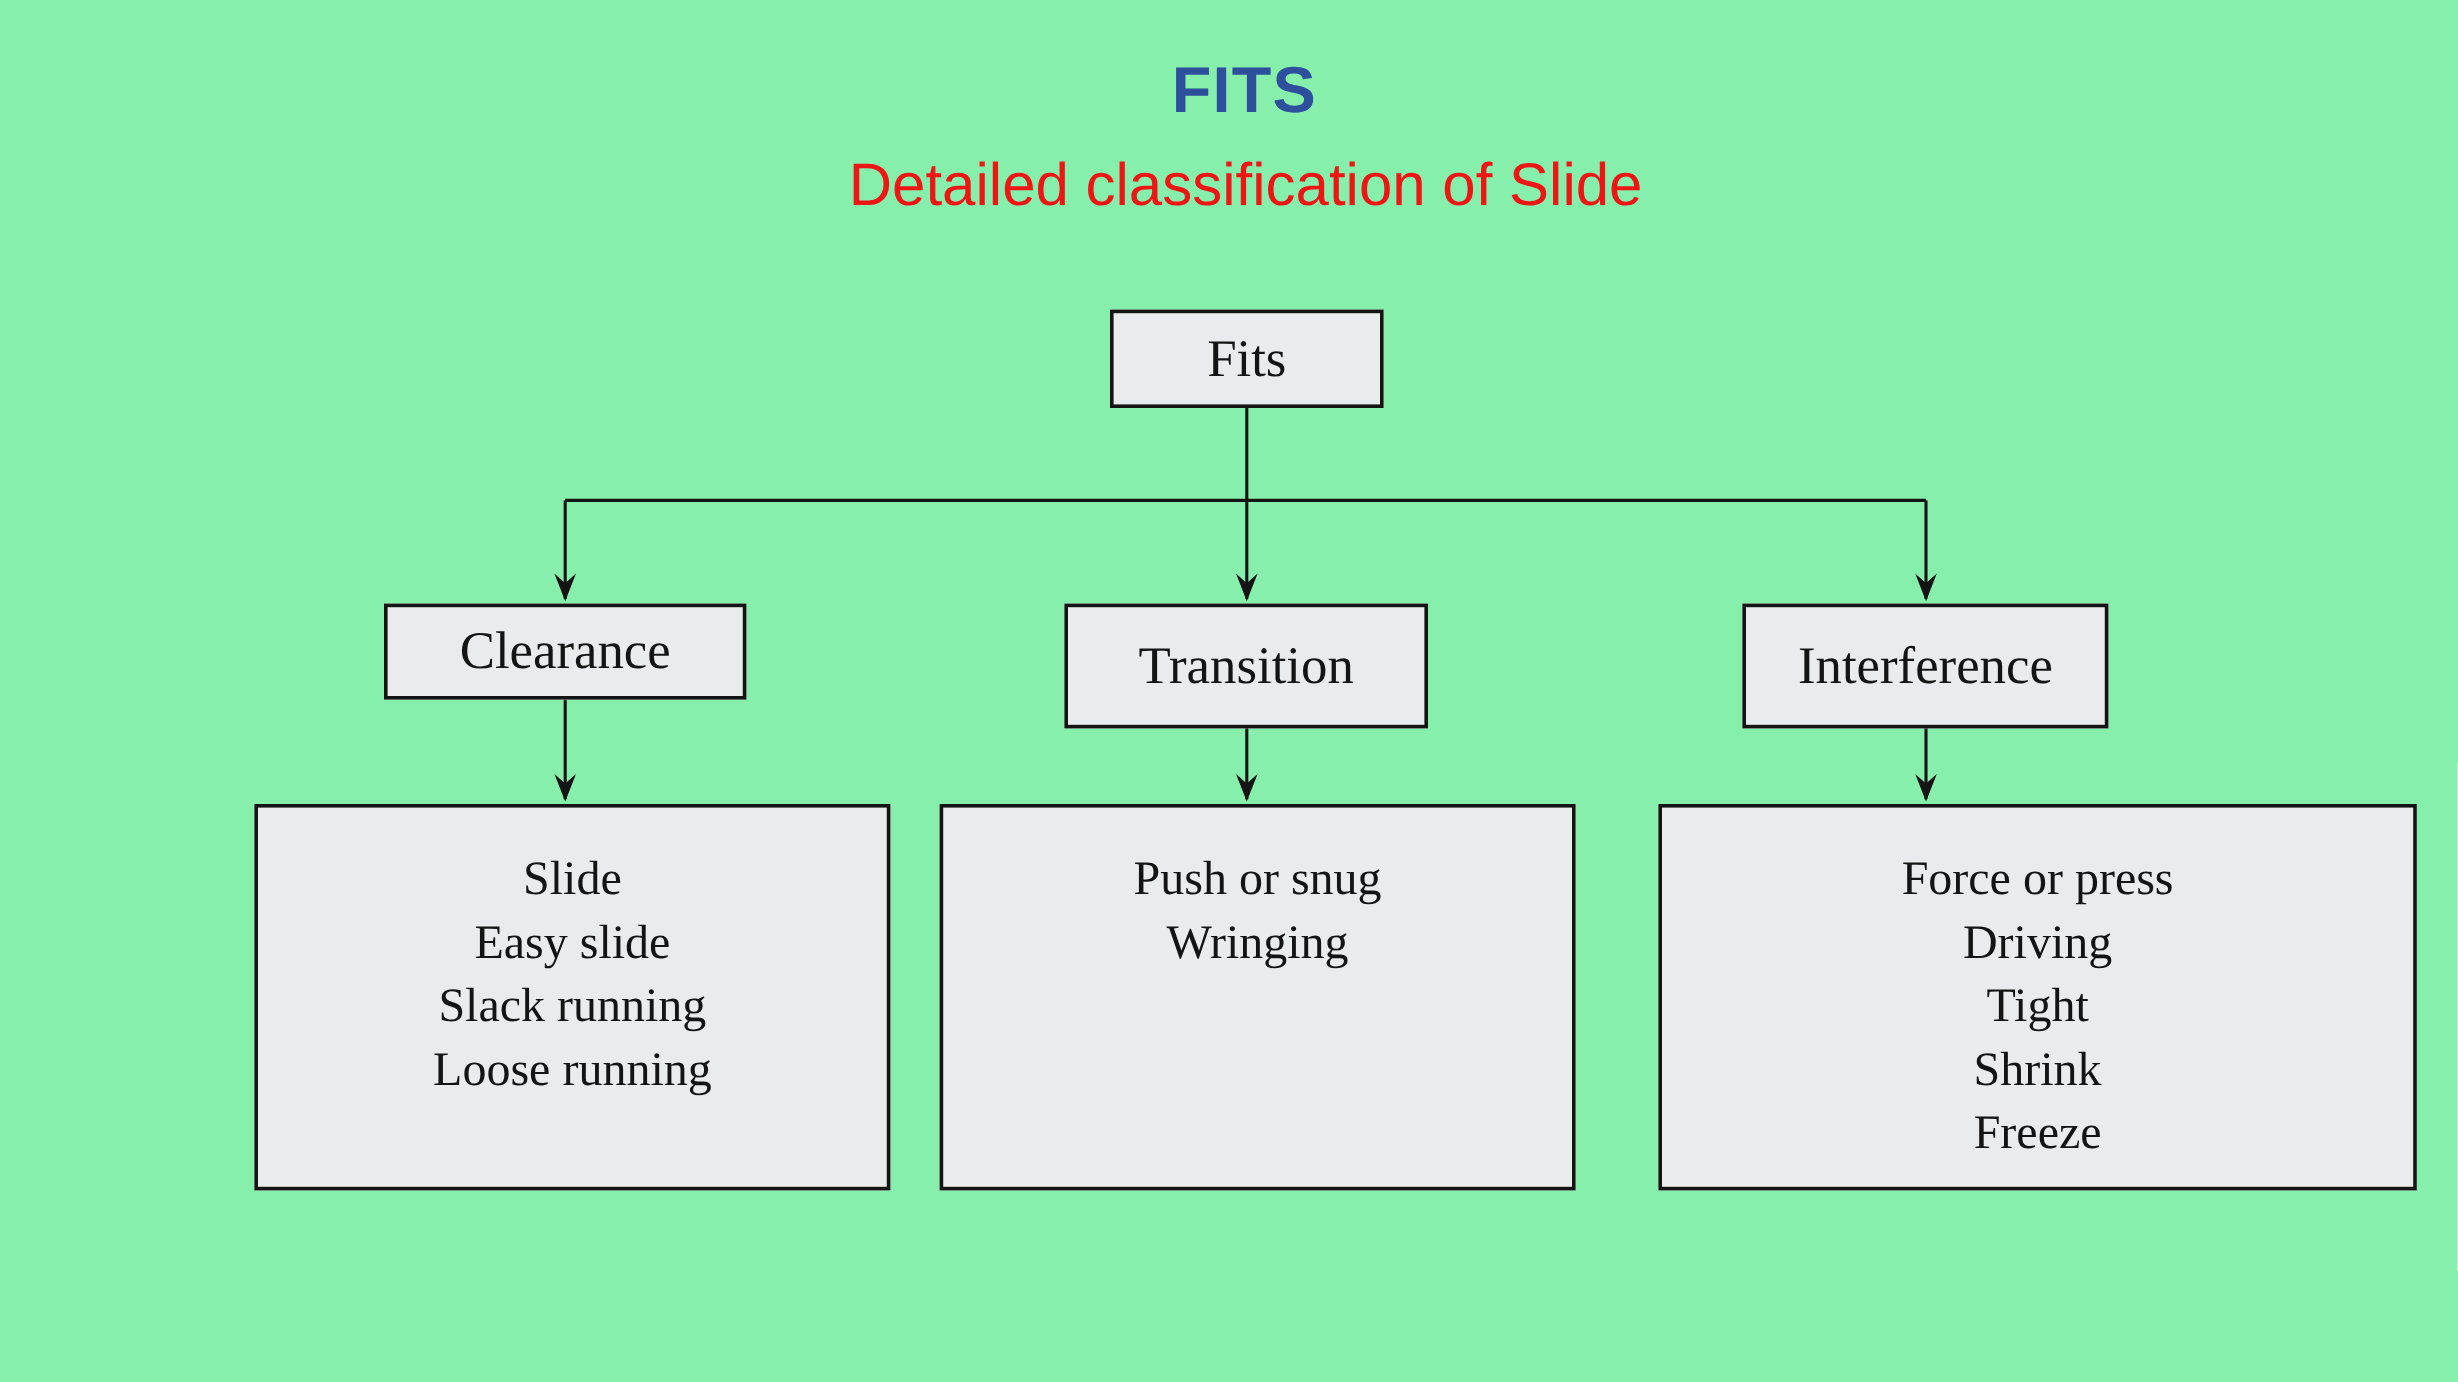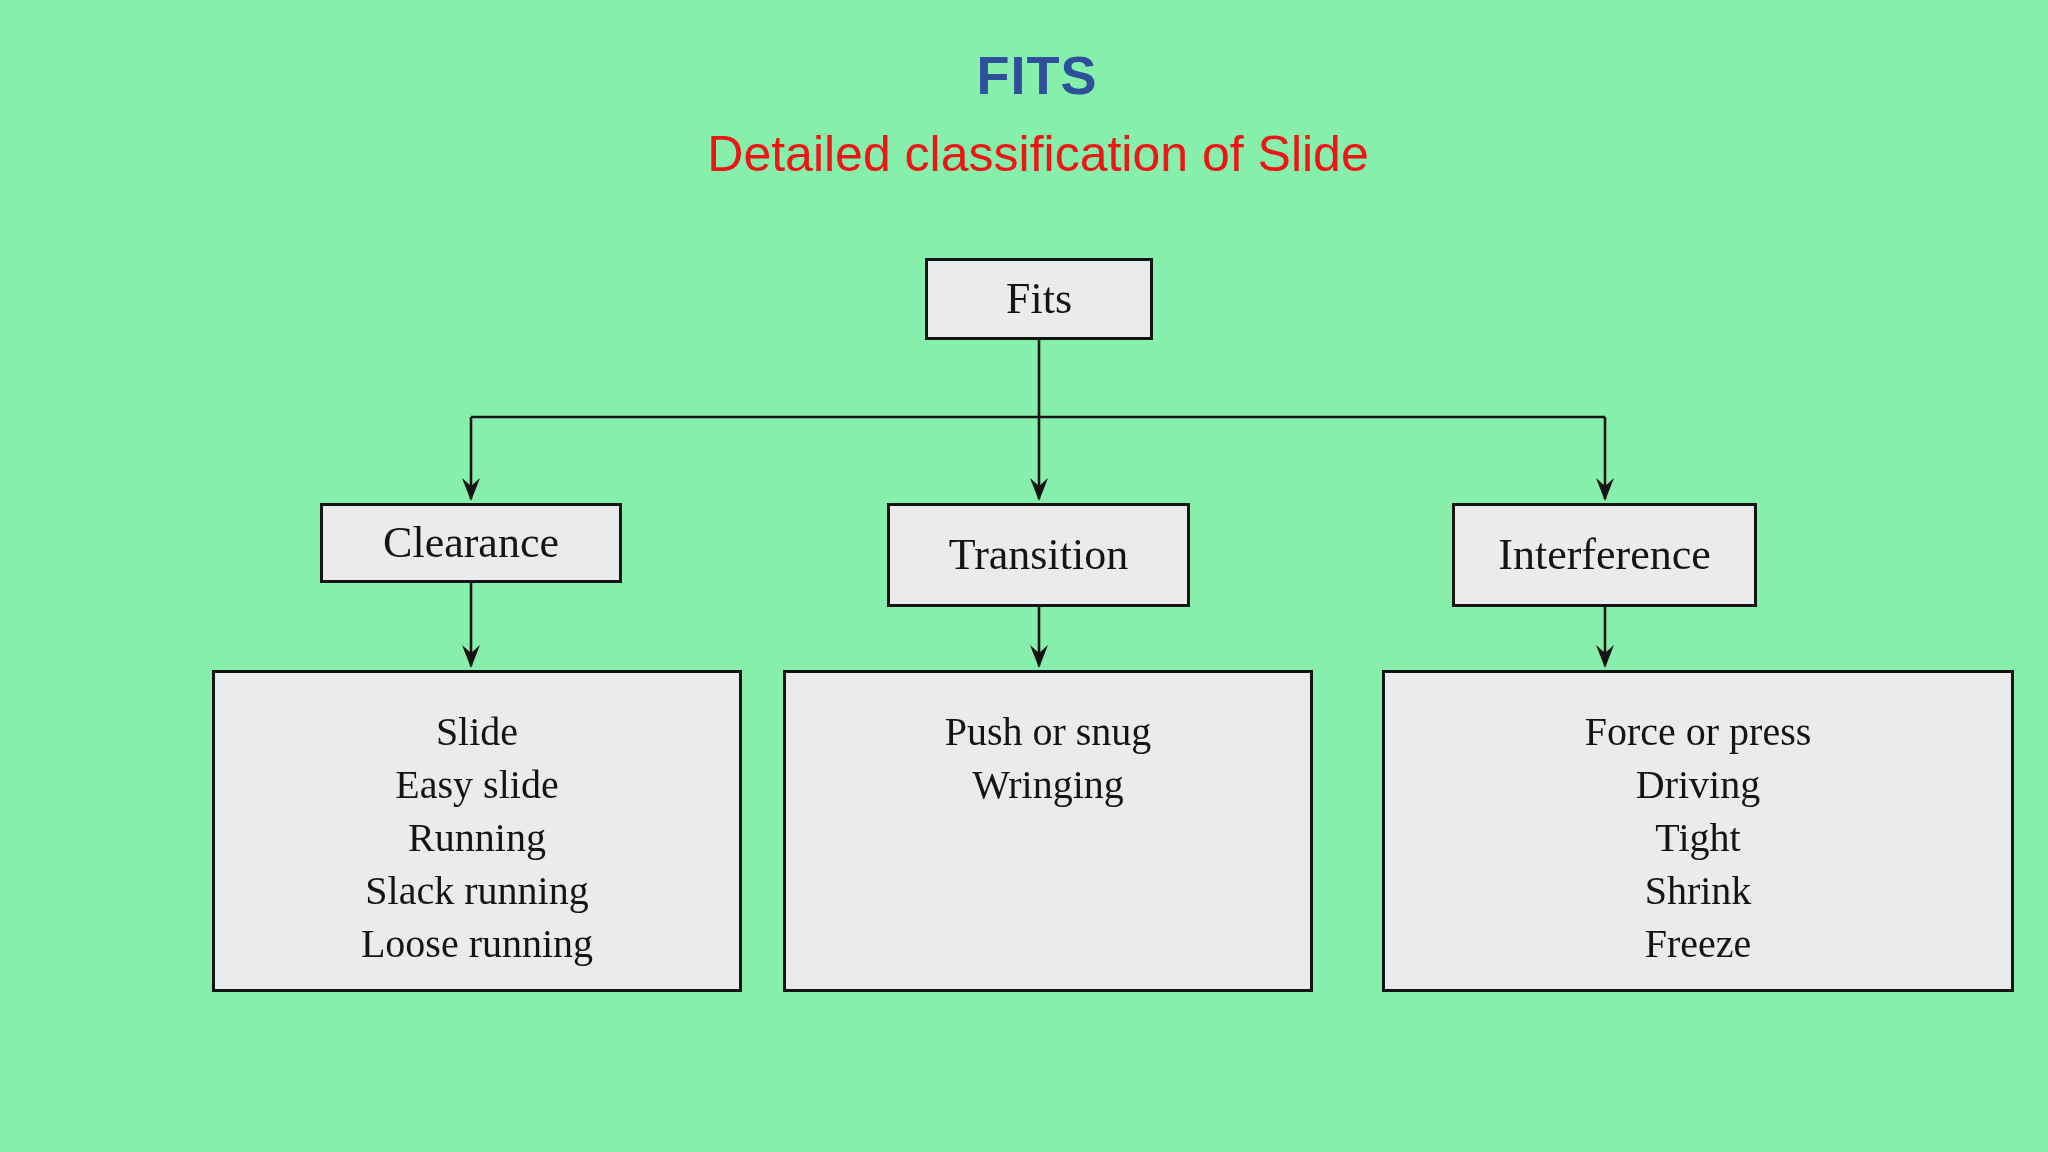--- a/index.html
+++ b/index.html
@@ -127,21 +127,20 @@
   <div class="node node-cat-1">
     <span class="node-label">Transition</span>
   </div>
   <div class="node node-cat-2">
     <span class="node-label">Interference</span>
   </div>
 
   <div class="list-box list-box-0">
     <div class="list-line">Slide</div>
     <div class="list-line">Easy slide</div>
-    <div class="list-line">Running</div>
     <div class="list-line">Slack running</div>
     <div class="list-line">Loose running</div>
   </div>
 
   <div class="list-box list-box-1">
     <div class="list-line">Push or snug</div>
     <div class="list-line">Wringing</div>
   </div>
 
   <div class="list-box list-box-2">

